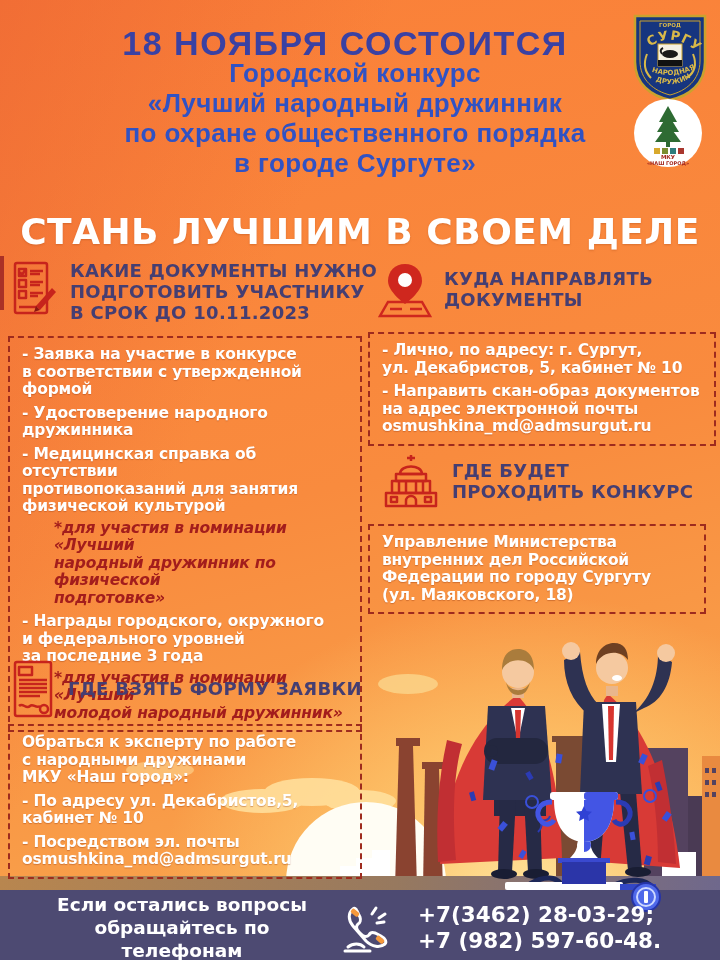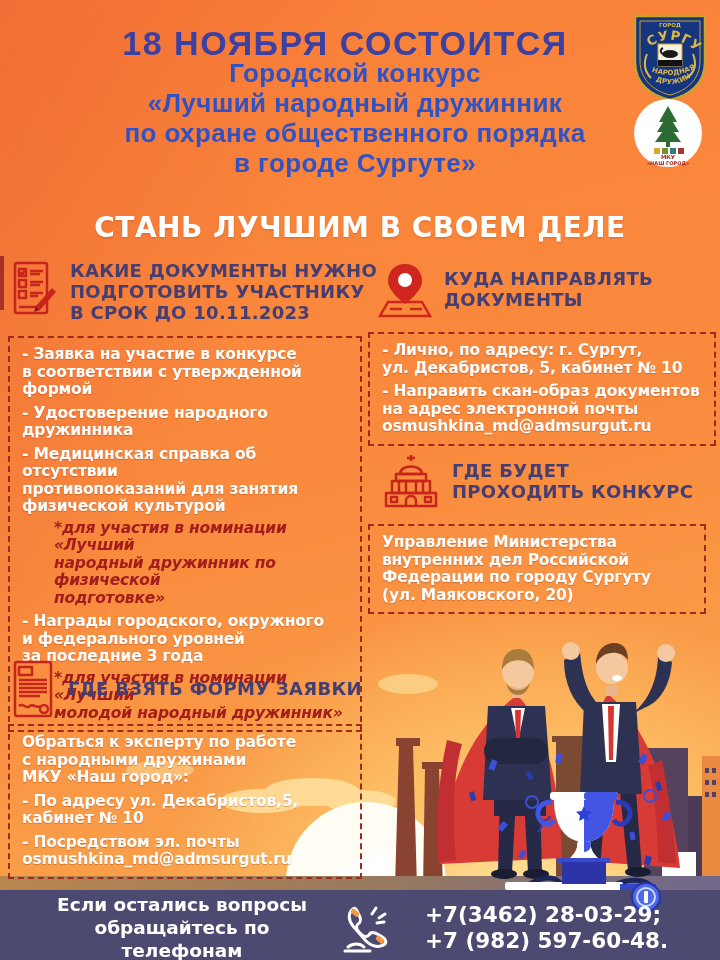--- a/index.html
+++ b/index.html
@@ -14,21 +14,21 @@
   .pre{white-space:pre-line;}
   .scene{position:absolute;left:0;top:0;width:720px;height:960px;}
 
   .title{position:absolute;left:0;top:24px;width:690px;text-align:center;
     font-family:"Liberation Sans",sans-serif;font-weight:bold;font-size:34px;
     letter-spacing:1.5px;color:#3a41a3;}
   .subtitle{position:absolute;left:0;top:58px;width:710px;text-align:center;
     font-family:"Liberation Sans",sans-serif;font-weight:bold;font-size:26px;
     line-height:1.16;letter-spacing:.4px;color:#3052c4;}
   .slogan{position:absolute;left:0;top:211px;width:720px;text-align:center;
-    font-weight:bold;font-size:28px;letter-spacing:.5px;color:#ffffff;
+    font-weight:bold;font-size:36px;letter-spacing:.5px;color:#ffffff;
     text-shadow:0 1px 2px rgba(160,70,20,.35);}
 
   .sec-header{position:absolute;display:flex;align-items:center;}
   .sec-header .txt{font-weight:bold;font-size:18px;line-height:1.17;
     letter-spacing:.3px;color:#453e72;margin-left:12px;}
   .sec-header.top-align{align-items:flex-start;}
 
   .dbox{position:absolute;border:2px dashed #9e2b1e;padding:8px 10px 8px 12px;
     color:#fff;font-weight:bold;font-size:15.5px;line-height:1.13;
     letter-spacing:-.2px;text-shadow:0 1px 1px rgba(150,60,20,.4);}
@@ -38,21 +38,21 @@
     text-shadow:none;}
 
   .logo-shield{position:absolute;left:631px;top:10px;}
   .logo-mku{position:absolute;left:633px;top:98px;}
 
   .footer-wrap{position:absolute;left:0;top:890px;width:720px;height:75px;
     display:flex;align-items:center;}
   .footer-q{width:300px;margin-left:32px;text-align:center;font-weight:bold;
     font-size:18.5px;line-height:1.25;color:#fff;}
   .footer-phone-icon{margin-left:6px;}
-  .footer-phones{margin-left:31px;font-weight:bold;font-size:21.5px;
+  .footer-phones{margin-left:24px;font-weight:bold;font-size:21.5px;
     line-height:1.18;color:#fff;}
 </style>
 </head>
 <body>
 
 <div class="poster">
 
   <svg class="scene" viewBox="0 0 720 960">
     <defs>
       <linearGradient id="groundGrad" x1="0" y1="0" x2="1" y2="0">
@@ -304,21 +304,21 @@
           <rect x="43" y="45" width="6" height="5"></rect>
       </g>
     </svg>
     <div class="txt pre">ГДЕ БУДЕТ
 ПРОХОДИТЬ КОНКУРС</div>
   </div>
   <div class="dbox" style="left:368px;top:524px;width:312px;">
     <p class="pre">Управление Министерства
 внутренних дел Российской
 Федерации по городу Сургуту
-(ул. Маяковского, 20)</p>
+(ул. Маяковского, 18)</p>
   </div>
 
   <div class="sec-header" style="left:12px;top:660px;">
     <svg width="44" height="58" viewBox="0 0 44 58">
       <g fill="none" stroke="#c7241c" stroke-width="2.5" stroke-linejoin="round">
         <rect x="3" y="2" width="36" height="54" rx="2"></rect>
         <rect x="7" y="7" width="13" height="8"></rect>
         <path d="M7,20 H35 M7,24 H35 M7,28 H35 M7,32 H35 M7,36 H28"></path>
         <path d="M7,46 C11,42 14,50 18,46 C21,43 24,49 28,46"></path>
         <circle cx="32" cy="49" r="4"></circle>

